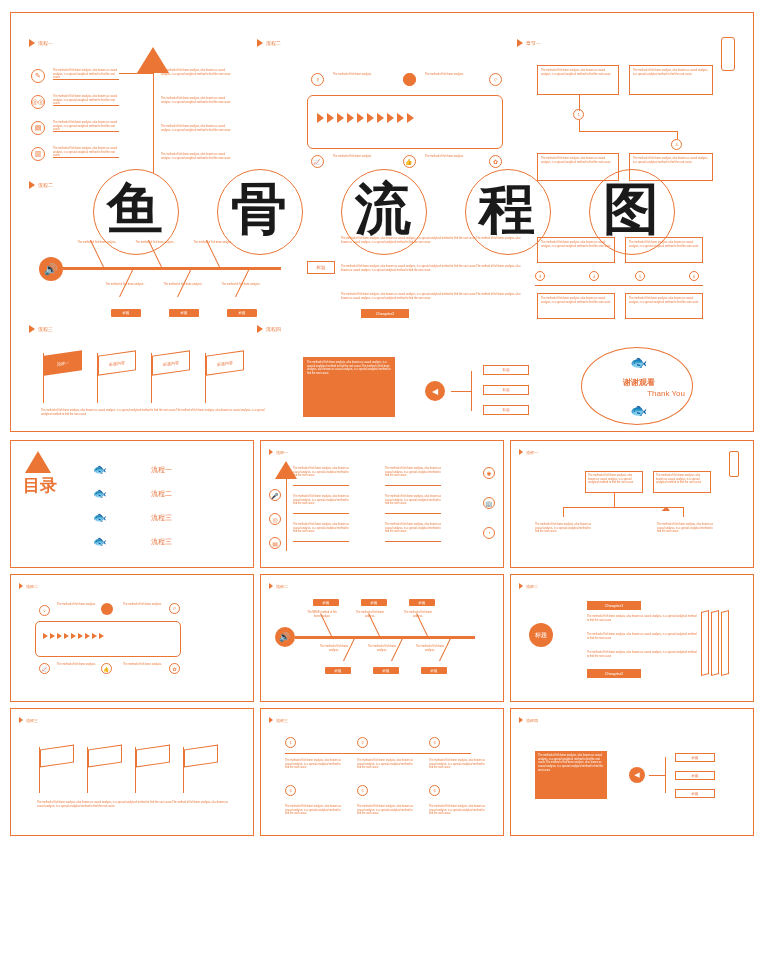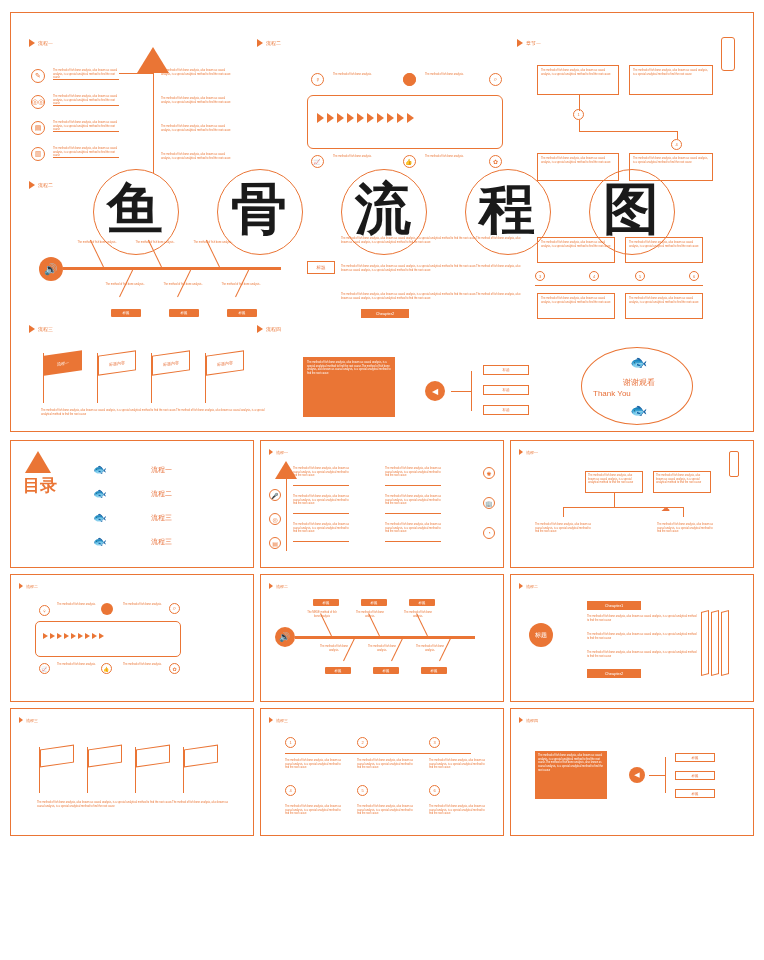--- a/index.html
+++ b/index.html
@@ -217,22 +217,22 @@
     <div class="hline" style="left:440px;top:378px;width:20px;"></div>
     <div class="vline" style="left:460px;top:358px;height:40px;"></div>
     <div class="box bordered" style="left:472px;top:352px;width:46px;height:10px;display:flex;align-items:center;justify-content:center;font-size:3.6px;">标题</div>
     <div class="box bordered" style="left:472px;top:372px;width:46px;height:10px;display:flex;align-items:center;justify-content:center;font-size:3.6px;">标题</div>
     <div class="box bordered" style="left:472px;top:392px;width:46px;height:10px;display:flex;align-items:center;justify-content:center;font-size:3.6px;">标题</div>
 
     <div class="circ" style="left:570px;top:334px;width:112px;height:78px;border-radius:50%;"></div>
     <div class="box" style="left:588px;top:340px;width:80px;text-align:center;">
       <span style="font-size:14px;color:#ea7535;">🐟</span>
     </div>
-    <div class="box" style="left:582px;top:364px;width:92px;text-align:center;font-size:8px;font-weight:normal;">谢谢观看</div>
-    <div class="box" style="left:582px;top:376px;width:92px;text-align:left;font-size:8px;">Thank You</div>
+    <div class="box" style="left:582px;top:364px;width:92px;text-align:center;font-size:8px;font-weight:bold;">谢谢观看</div>
+    <div class="box" style="left:582px;top:376px;width:92px;text-align:right;font-size:8px;">Thank You</div>
     <div class="box" style="left:588px;top:388px;width:80px;text-align:center;">
       <span style="font-size:14px;color:#ea7535;">🐟</span>
     </div>
   </div>
 
   <div class="thumb" style="left:10px;top:440px;width:244px;height:128px;">
     <div class="box" style="left:14px;top:10px;width:0;height:0;border-left:13px solid transparent;border-right:13px solid transparent;border-bottom:22px solid #ea7535;"></div>
     <div class="box" style="left:12px;top:36px;width:42px;font-size:17px;font-weight:bold;line-height:1.1;color:#ea7535;">目录</div>
     <div class="box" style="left:82px;top:22px;font-size:11px;">🐟</div>
     <div class="box" style="left:82px;top:46px;font-size:11px;">🐟</div>

